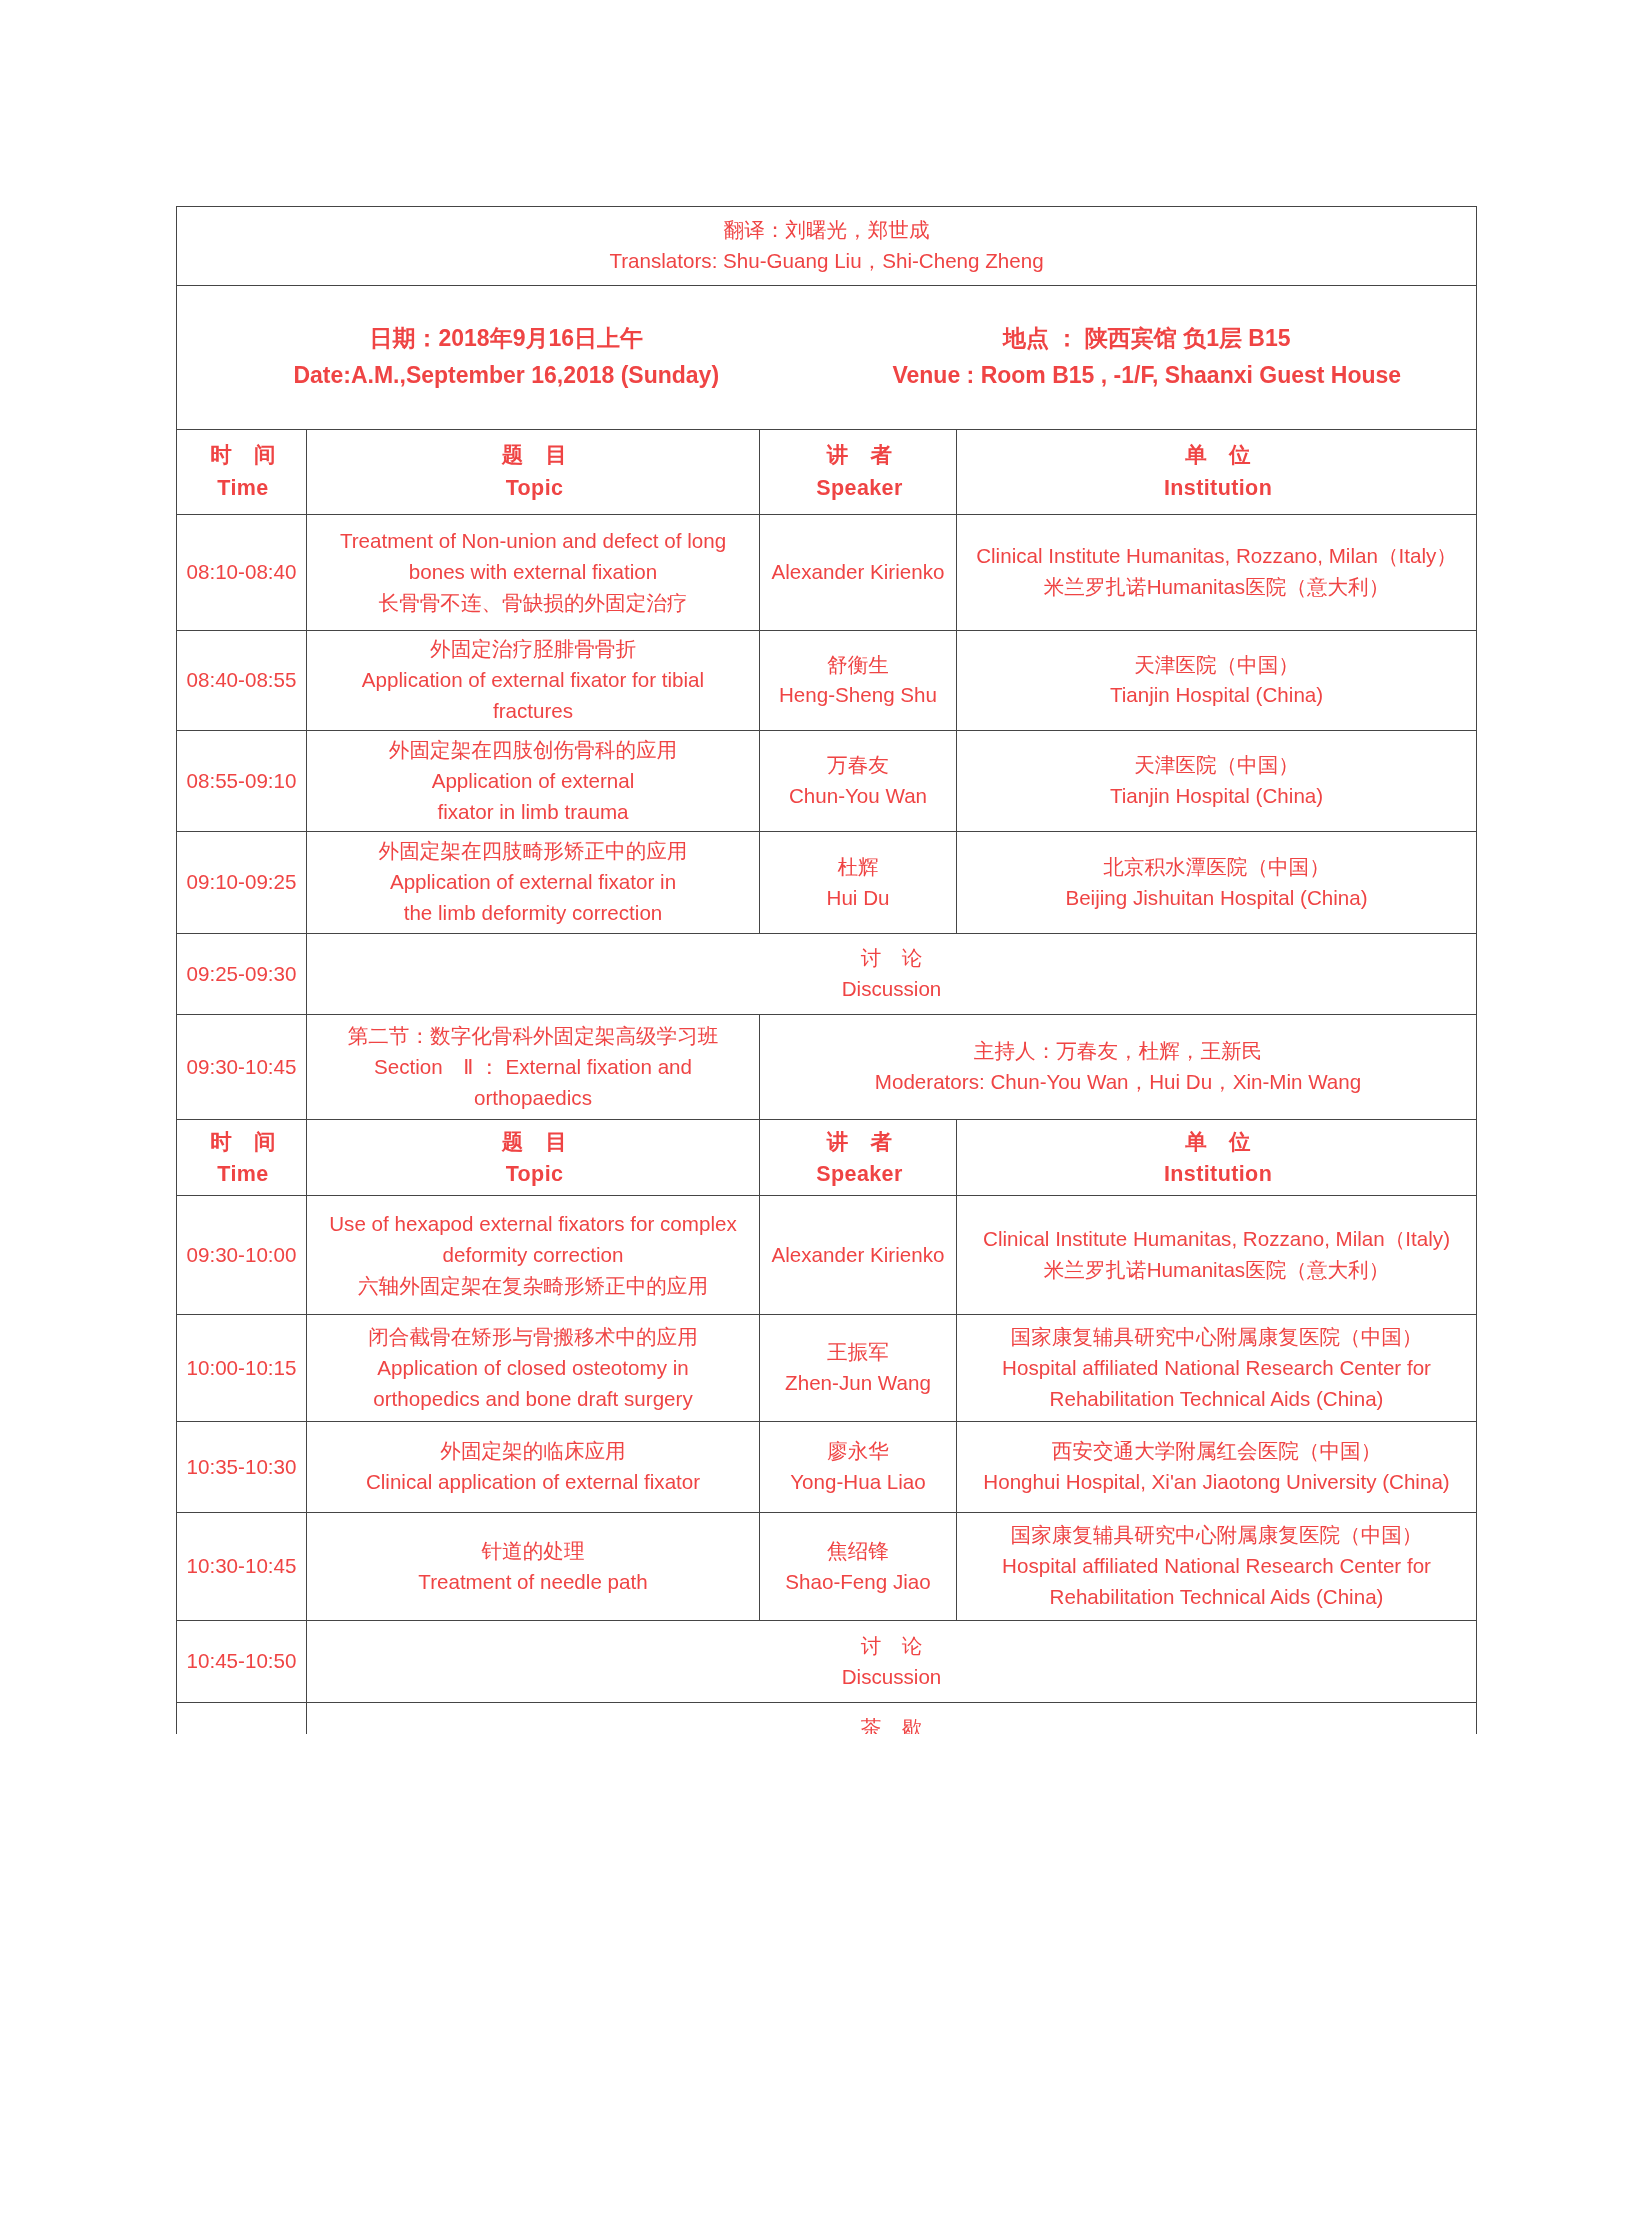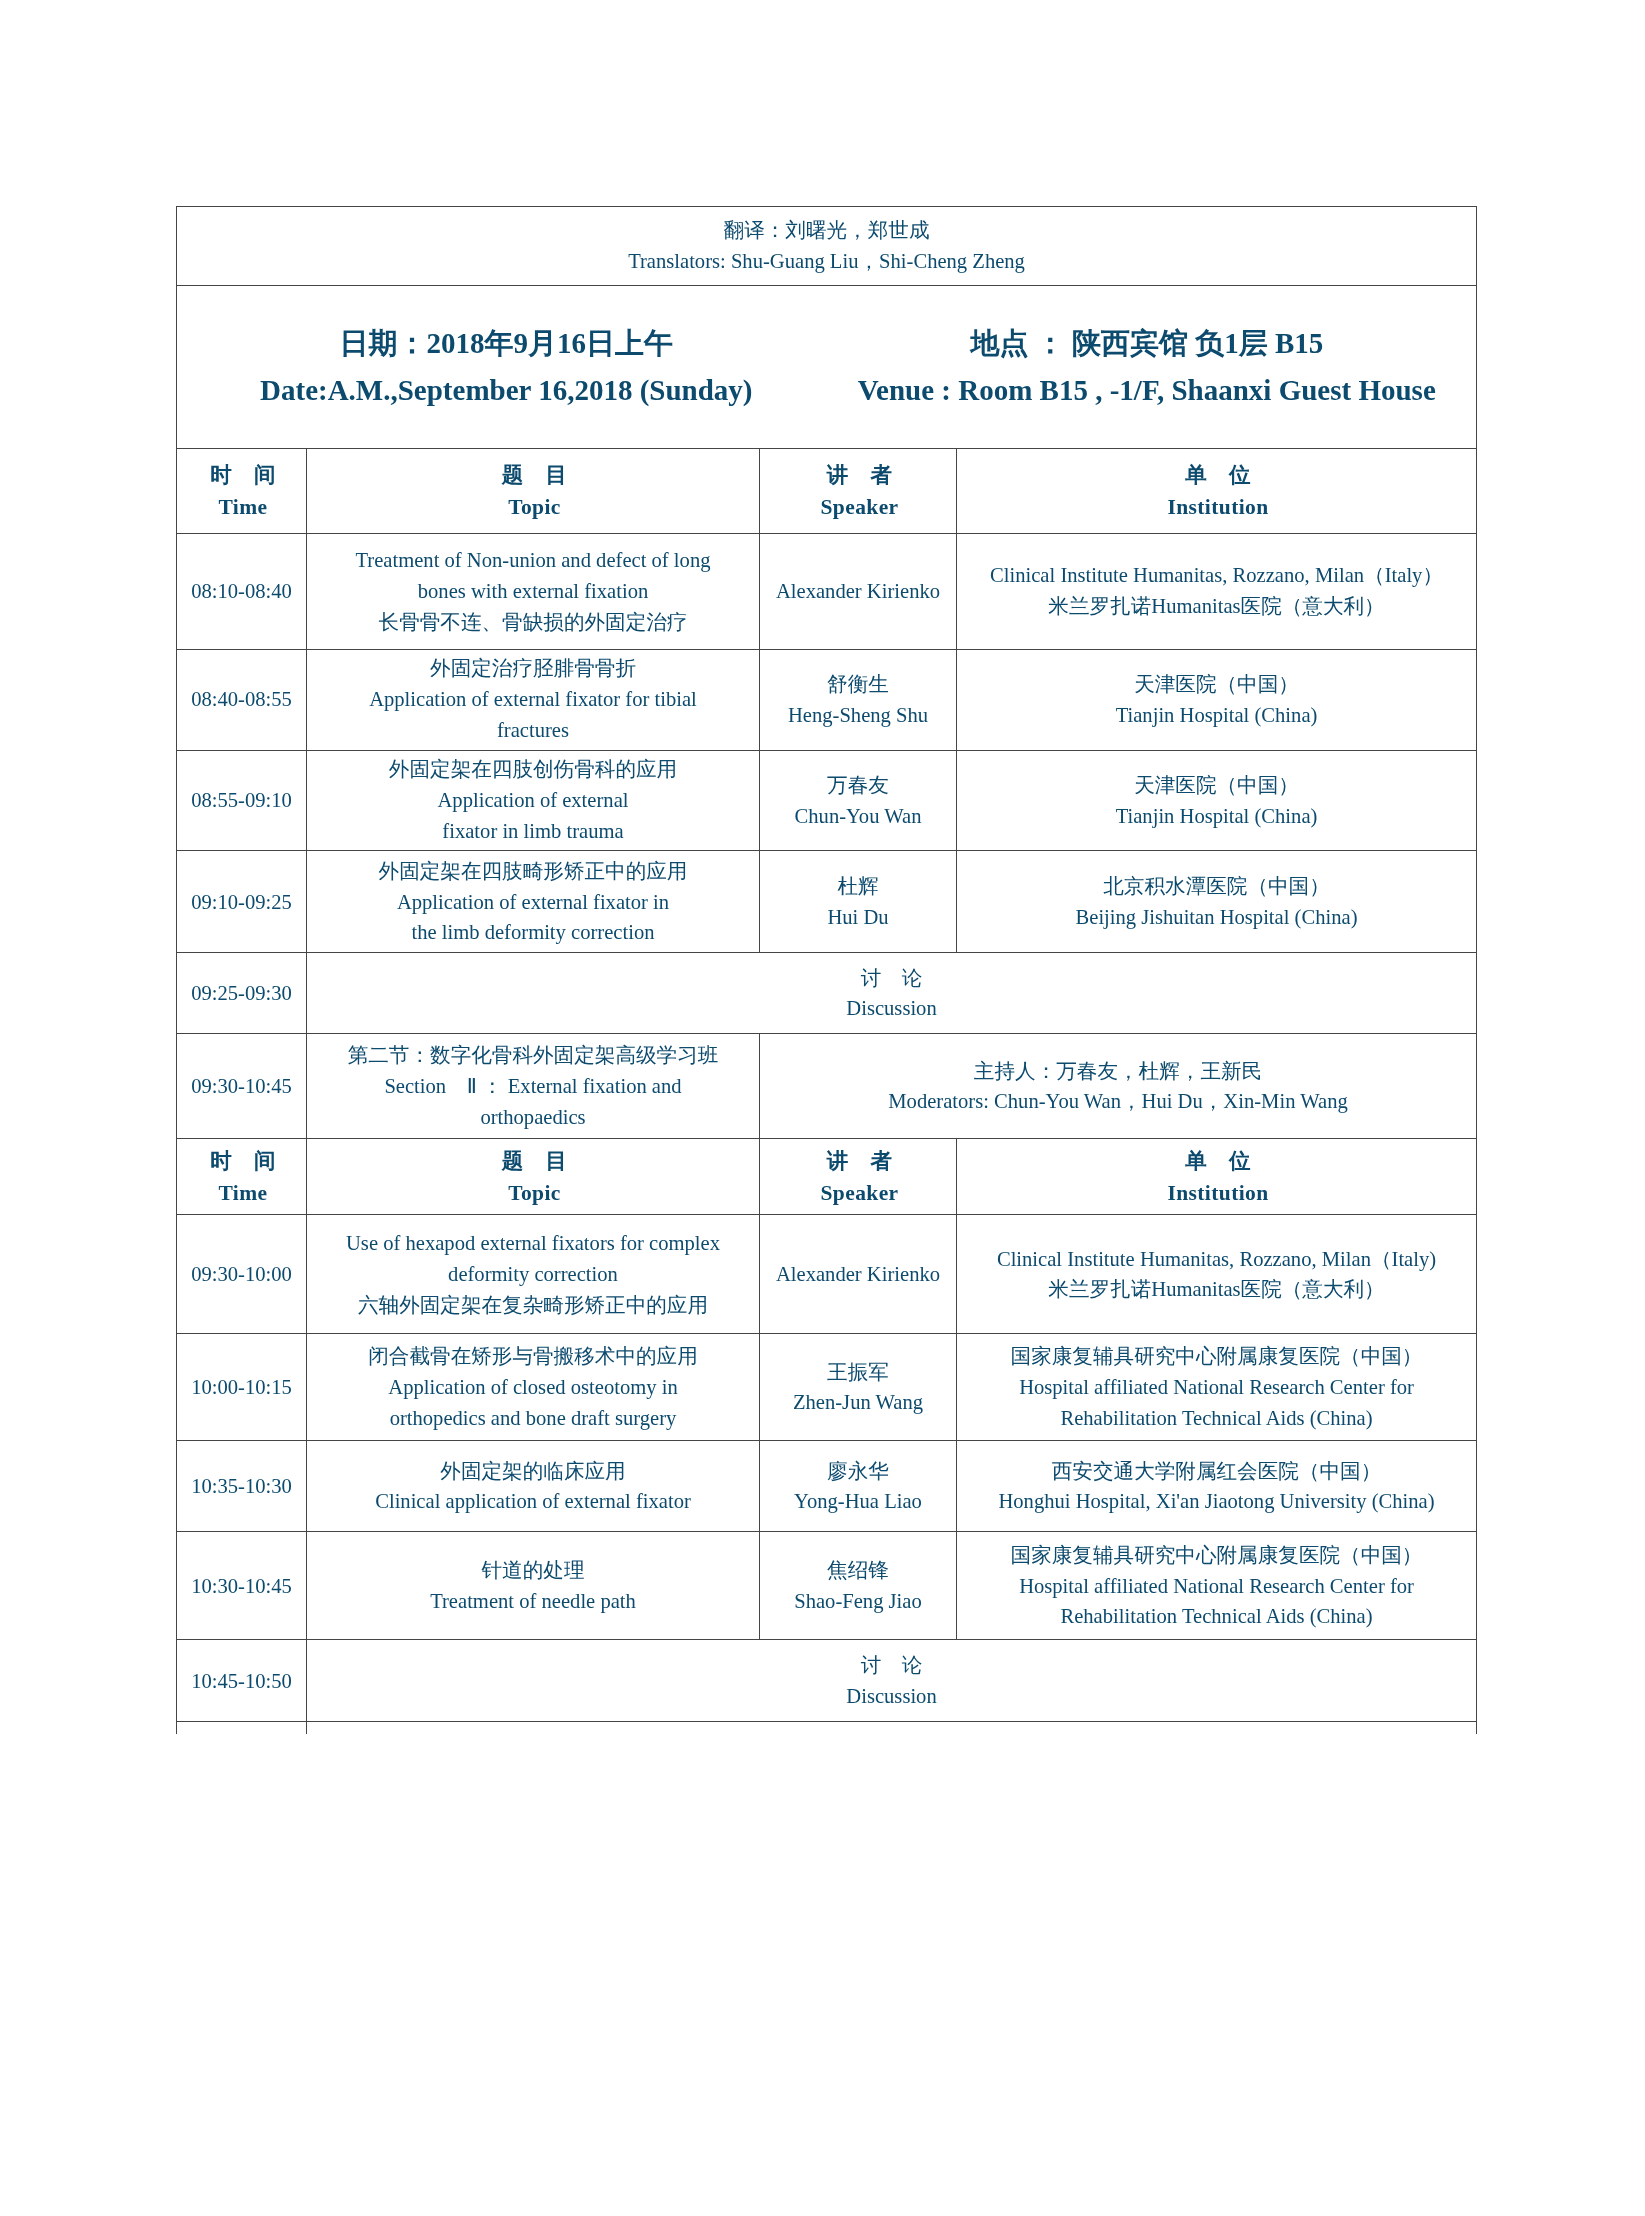--- a/index.html
+++ b/index.html
@@ -1,22 +1,22 @@
 <!DOCTYPE html>
 <html style="font-size:14.3px"><head>
 <meta charset="utf-8">
 <style>
   html,body{margin:0;padding:0;background:#ffffff;}
   .page{
     position:relative;
     width:1645px;height:1734px;
     background:#ffffff;
     overflow:hidden;
-    font-family:Liberation Serif, serif;
-    color:#0c4a6e;
+    font-family:Liberation Sans, sans-serif;
+    color:#ef4444;
   }
   table.schedule{
     position:absolute;left:176px;top:206px;
     width:1300px;
     border-collapse:collapse;
     table-layout:fixed;
     border:1.8px solid #454545;
   }
   table.schedule td{
     border:0.9px solid #454545;
@@ -30,21 +30,21 @@
     padding:3.6px 9px;
     overflow:hidden;
   }
   tr.hdr td{font-weight:bold;font-size:21.5px;letter-spacing:0.4px;padding-left:12px;}
   td.translators{font-size:21.5px;}
   td.daterow{padding:5.4px 0;}
   .daterow-inner{display:flex;width:100%;}
   .daterow-inner > div{
     flex:1 1 50%;
     font-weight:bold;
-    font-size:29px;
+    font-size:23px;
     line-height:1.6;
     white-space:pre-line;
     text-align:center;
   }
   td.time-cell{padding:3.6px 3.6px;}
   svg.artwork{position:absolute;left:0;top:1863px;width:1645px;height:354px;display:block;}
 </style>
 </head>
 <body>
 

